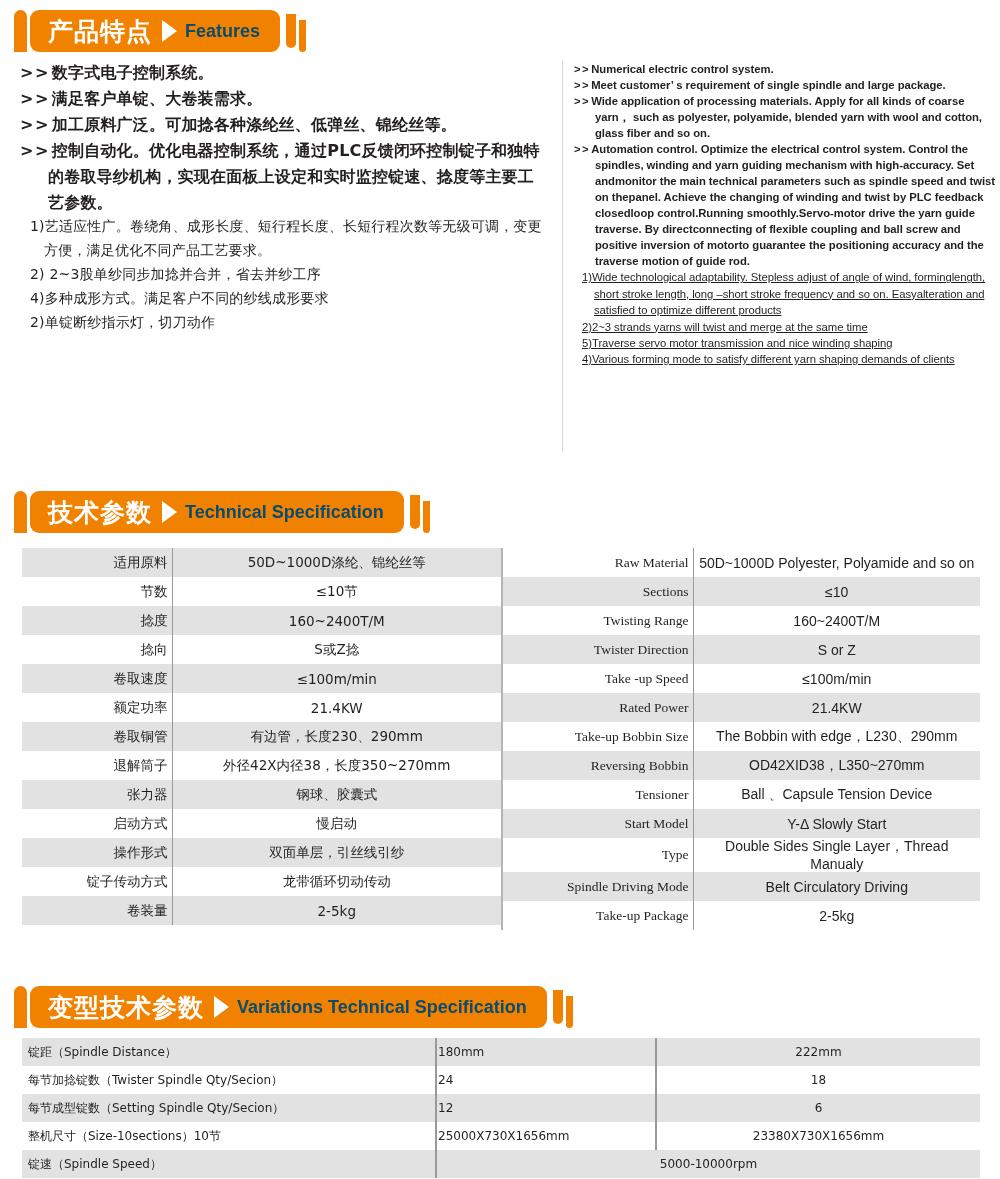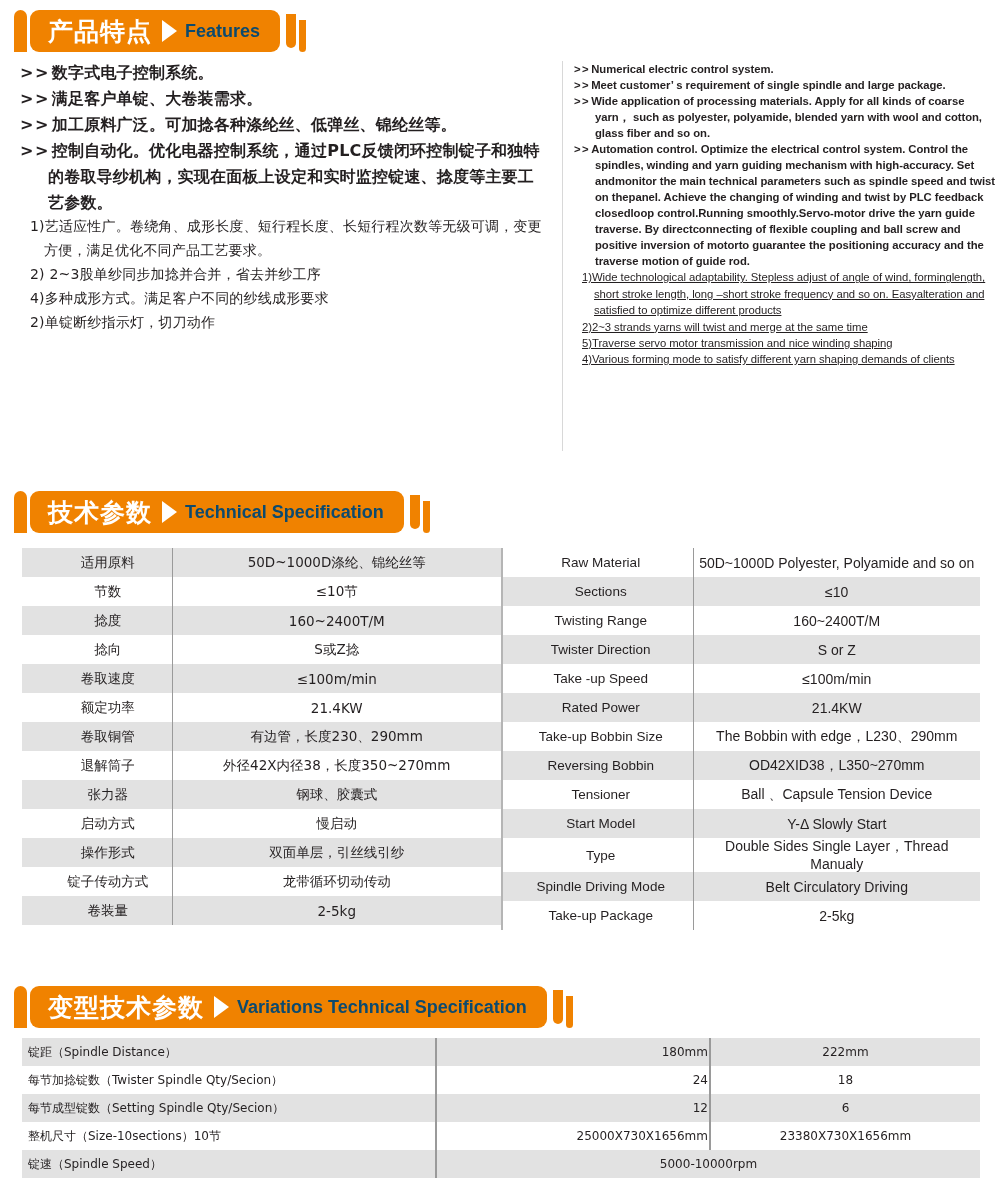--- a/index.html
+++ b/index.html
@@ -148,31 +148,31 @@
   .spec-table td {
     height: 29px;
     padding: 0 4px;
     font-size: 13.5px;
     vertical-align: middle;
     font-family: "DejaVu Sans", "Liberation Sans", sans-serif;
   }
   .spec-table td.k {
     width: 150px;
     padding-left: 26px;
-    text-align: center;
+    text-align: right;
     white-space: nowrap;
   }
   .spec-table td.v {
     text-align: center;
   }
   .spec-half.right .spec-table td.k {
     width: 190px;
     padding-left: 10px;
     font-size: 13.5px;
-    font-family: Liberation Sans, sans-serif;
+    font-family: Liberation Serif, serif;
   }
   .spec-half.right .spec-table td.v {
     font-family: "Liberation Sans", sans-serif;
     font-size: 14px;
   }
   tr.shade td { background: #e2e2e2; }
   tr.plain td { background: #ffffff; }
   .spec-half.left .spec-table td.k { border-right: 1px solid #9a9a9a; }
   .spec-half.right .spec-table td.k { border-right: 1px solid #9a9a9a; }
 
@@ -196,22 +196,22 @@
     font-family: "DejaVu Sans", "Liberation Sans", sans-serif;
   }
   .var-table td.k {
     width: 414px;
     padding-left: 6px;
     text-align: left;
     border-right: 2px solid #9a9a9a;
     white-space: nowrap;
   }
   .var-table td.v1 {
-    width: 274px;
-    text-align: right;
+    width: 220px;
+    text-align: left;
     border-right: 2px solid #9a9a9a;
   }
   .var-table td.v2 {
     text-align: center;
   }
   .var-table td.vspan { text-align: center; }
 </style>
 </head>
 <body>
 

